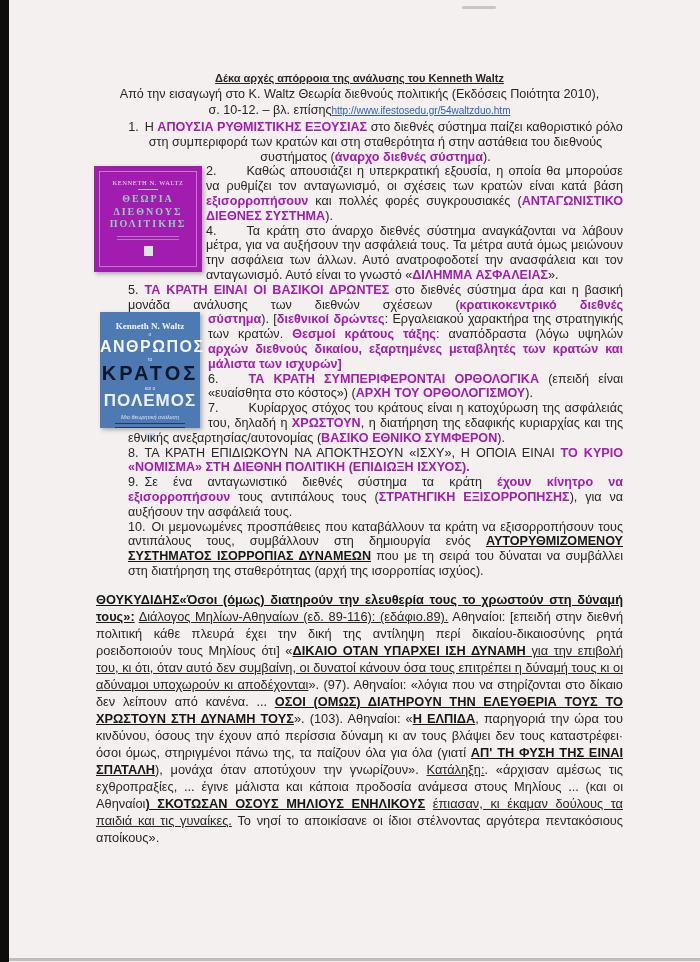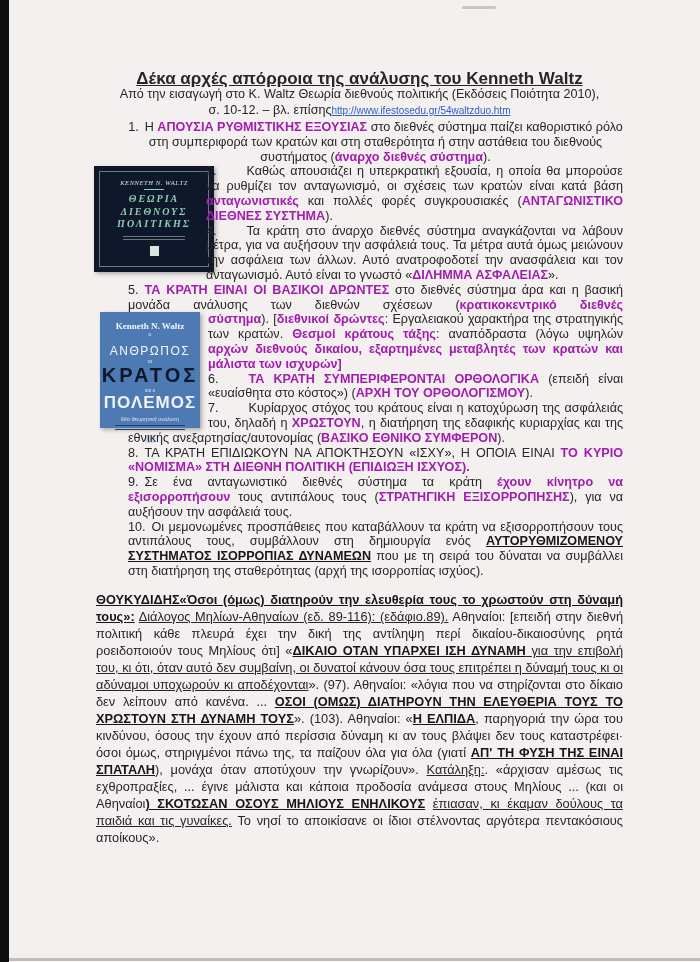--- a/index.html
+++ b/index.html
@@ -2,55 +2,55 @@
 <html><head>
 <meta charset="utf-8">
 <style>
   html,body{margin:0;padding:0;background:#d8d3d2;}
   .scan{position:relative;width:700px;height:962px;background:#f4f0ef;overflow:hidden;
         font-family:"Liberation Sans",sans-serif;color:#262626;}
   .edge-left{position:absolute;left:0;top:0;width:9px;height:100%;background:#0d0d0d;}
   .edge-bottom{position:absolute;left:9px;right:0;bottom:1px;height:3px;background:#b3abab;opacity:.75;}
   .artifact-top{position:absolute;left:462px;top:6px;width:34px;height:3px;background:#cbc4c4;border-radius:2px;}
   .doc{position:absolute;left:96px;top:70px;width:527px;}
-  .title{font-size:17px;font-weight:700;text-decoration:underline;text-align:center;line-height:17px;}
+  .title{font-size:11px;font-weight:700;text-decoration:underline;text-align:center;line-height:17px;}
   .sub{font-size:12.6px;text-align:center;line-height:15.5px;}
   .link{color:#2f5fc0;text-decoration:underline;font-size:10px;cursor:pointer;}
   .list{margin-top:2px;}
   .item{margin-left:32px;font-size:12.6px;line-height:14.8px;text-align:justify;}
   .item.center{text-align:center;}
   .item.cont{margin-top:0;}
   .item.jlast{text-align-last:justify;}
   .num{margin-right:6px;}
   .tab .num{margin-right:30px;}
   .b{font-weight:700;color:#a21caf;}
   .u{text-decoration:underline;}
   .bu{font-weight:700;text-decoration:underline;color:#161616;}
   .i{}
   .thuc{margin-top:12px;font-size:12.8px;line-height:17px;text-align:justify;}
   
   .fl{float:left;}
   .f1{width:108px;margin:2px 4px 10px -2px;}
   .f2{width:100px;margin:0 8px 0 4px;}
-  .c1{width:120px;height:106px;background:#0f172a;box-sizing:border-box;padding:5px;
-      box-shadow:2px 2px 4px rgba(40,40,40,.35);font-style:italic;}
+  .c1{width:108px;height:106px;background:#a21caf;box-sizing:border-box;padding:5px;
+      box-shadow:2px 2px 4px rgba(40,40,40,.35);}
   .c1-inner{border:1px solid rgba(225,240,232,.45);height:100%;box-sizing:border-box;
             padding-top:7px;text-align:center;}
   .c1-author{font-family:"Liberation Serif",serif;font-size:6.5px;letter-spacing:.6px;color:#d6e7df;}
   .c1-rule{width:20px;border-top:1px solid #9cc9b4;margin:3px auto;}
   .c1-title{font-family:"Liberation Serif",serif;font-size:10px;font-weight:700;
             letter-spacing:2px;color:#8fd0b4;line-height:12.5px;}
   .c1-lines i{display:block;width:62px;height:1px;background:rgba(210,230,220,.45);margin:2px auto;}
   .c1-lines{margin-top:5px;}
   .c1-logo{width:9px;height:10px;background:#d9e6df;margin:6px auto 0;}
   .c2{width:100px;height:116px;background:#4e7ab4;box-sizing:border-box;padding-top:9px;
       text-align:center;box-shadow:2px 2px 4px rgba(40,40,40,.35);}
   .c2-author{font-family:"Liberation Serif",serif;font-size:9px;font-weight:700;color:#f3f5f9;}
   .c2-mini{font-size:5px;color:#dde4f0;line-height:5px;margin-top:1px;}
-  .c2-t1{font-size:12px;font-weight:400;letter-spacing:1.5px;color:#f4f6fa;margin-top:7px;}
+  .c2-t1{font-size:16px;font-weight:700;letter-spacing:1.5px;color:#f4f6fa;margin-top:1px;}
   .c2-t2{font-size:20px;font-weight:700;letter-spacing:3px;color:#0f172a;}
   .c2-t3{font-size:17px;font-weight:700;letter-spacing:1px;color:#eef1f7;}
   .c2-sub{font-size:5.5px;font-style:italic;color:#d8e0ee;margin-top:3px;}
   .c2-rule{height:3px;border-top:1px solid #203a6b;border-bottom:1px solid #203a6b;width:70px;margin:3px auto 0;}
   .c2-logo{width:10px;height:8px;background:#cfd8e8;margin:5px auto 0;}
 </style>
 </head>
 <body>
 
 <div class="scan">
@@ -77,21 +77,21 @@
             <div class="c1-title">ΠΟΛΙΤΙΚΗΣ</div>
             <div class="c1-lines">
                 <i></i>
                 <i></i>
               </div>
             <div class="c1-logo"></div>
           </div>
         </div>
       </div>
 
-      <div class="item tab"><span class="num">2.</span><span><span>Καθώς απουσιάζει η υπερκρατική εξουσία, η οποία θα μπορούσε να ρυθμίζει τον ανταγωνισμό, οι σχέσεις των κρατών είναι κατά βάση </span><span class="b">ανταγωνιστικές</span><span> και πολλές φορές συγκρουσιακές (</span><span class="b">ΑΝΤΑΓΩΝΙΣΤΙΚΟ ΔΙΕΘΝΕΣ ΣΥΣΤΗΜΑ</span><span>).</span></span></div>
+      <div class="item tab"><span class="num">2.</span><span><span>Καθώς απουσιάζει η υπερκρατική εξουσία, η οποία θα μπορούσε να ρυθμίζει τον ανταγωνισμό, οι σχέσεις των κρατών είναι κατά βάση </span><span class="b">εξισορροπήσουν</span><span> και πολλές φορές συγκρουσιακές (</span><span class="b">ΑΝΤΑΓΩΝΙΣΤΙΚΟ ΔΙΕΘΝΕΣ ΣΥΣΤΗΜΑ</span><span>).</span></span></div>
 
 
       <div class="item tab"><span class="num">4.</span><span><span>Τα κράτη στο άναρχο διεθνές σύστημα αναγκάζονται να λάβουν μέτρα, για να αυξήσουν την ασφάλειά τους. Τα μέτρα αυτά όμως μειώνουν την ασφάλεια των άλλων. Αυτό ανατροφοδοτεί την ανασφάλεια και τον ανταγωνισμό. Αυτό είναι το γνωστό «</span><span class="b">ΔΙΛΗΜΜΑ ΑΣΦΑΛΕΙΑΣ</span><span>».</span></span></div>
 
       <div class="item jlast"><span class="num">5.</span><span><span class="b">ΤΑ ΚΡΑΤΗ ΕΙΝΑΙ ΟΙ ΒΑΣΙΚΟΙ ΔΡΩΝΤΕΣ</span><span> στο διεθνές σύστημα άρα και η βασική μονάδα ανάλυσης των διεθνών σχέσεων (</span><span class="b">κρατικοκεντρικό διεθνές</span></span></div>
 
       <div class="fl f2">
         <div class="c2">
           <div class="c2-author">Kenneth N. Waltz</div>
           <div class="c2-mini">ο</div>

